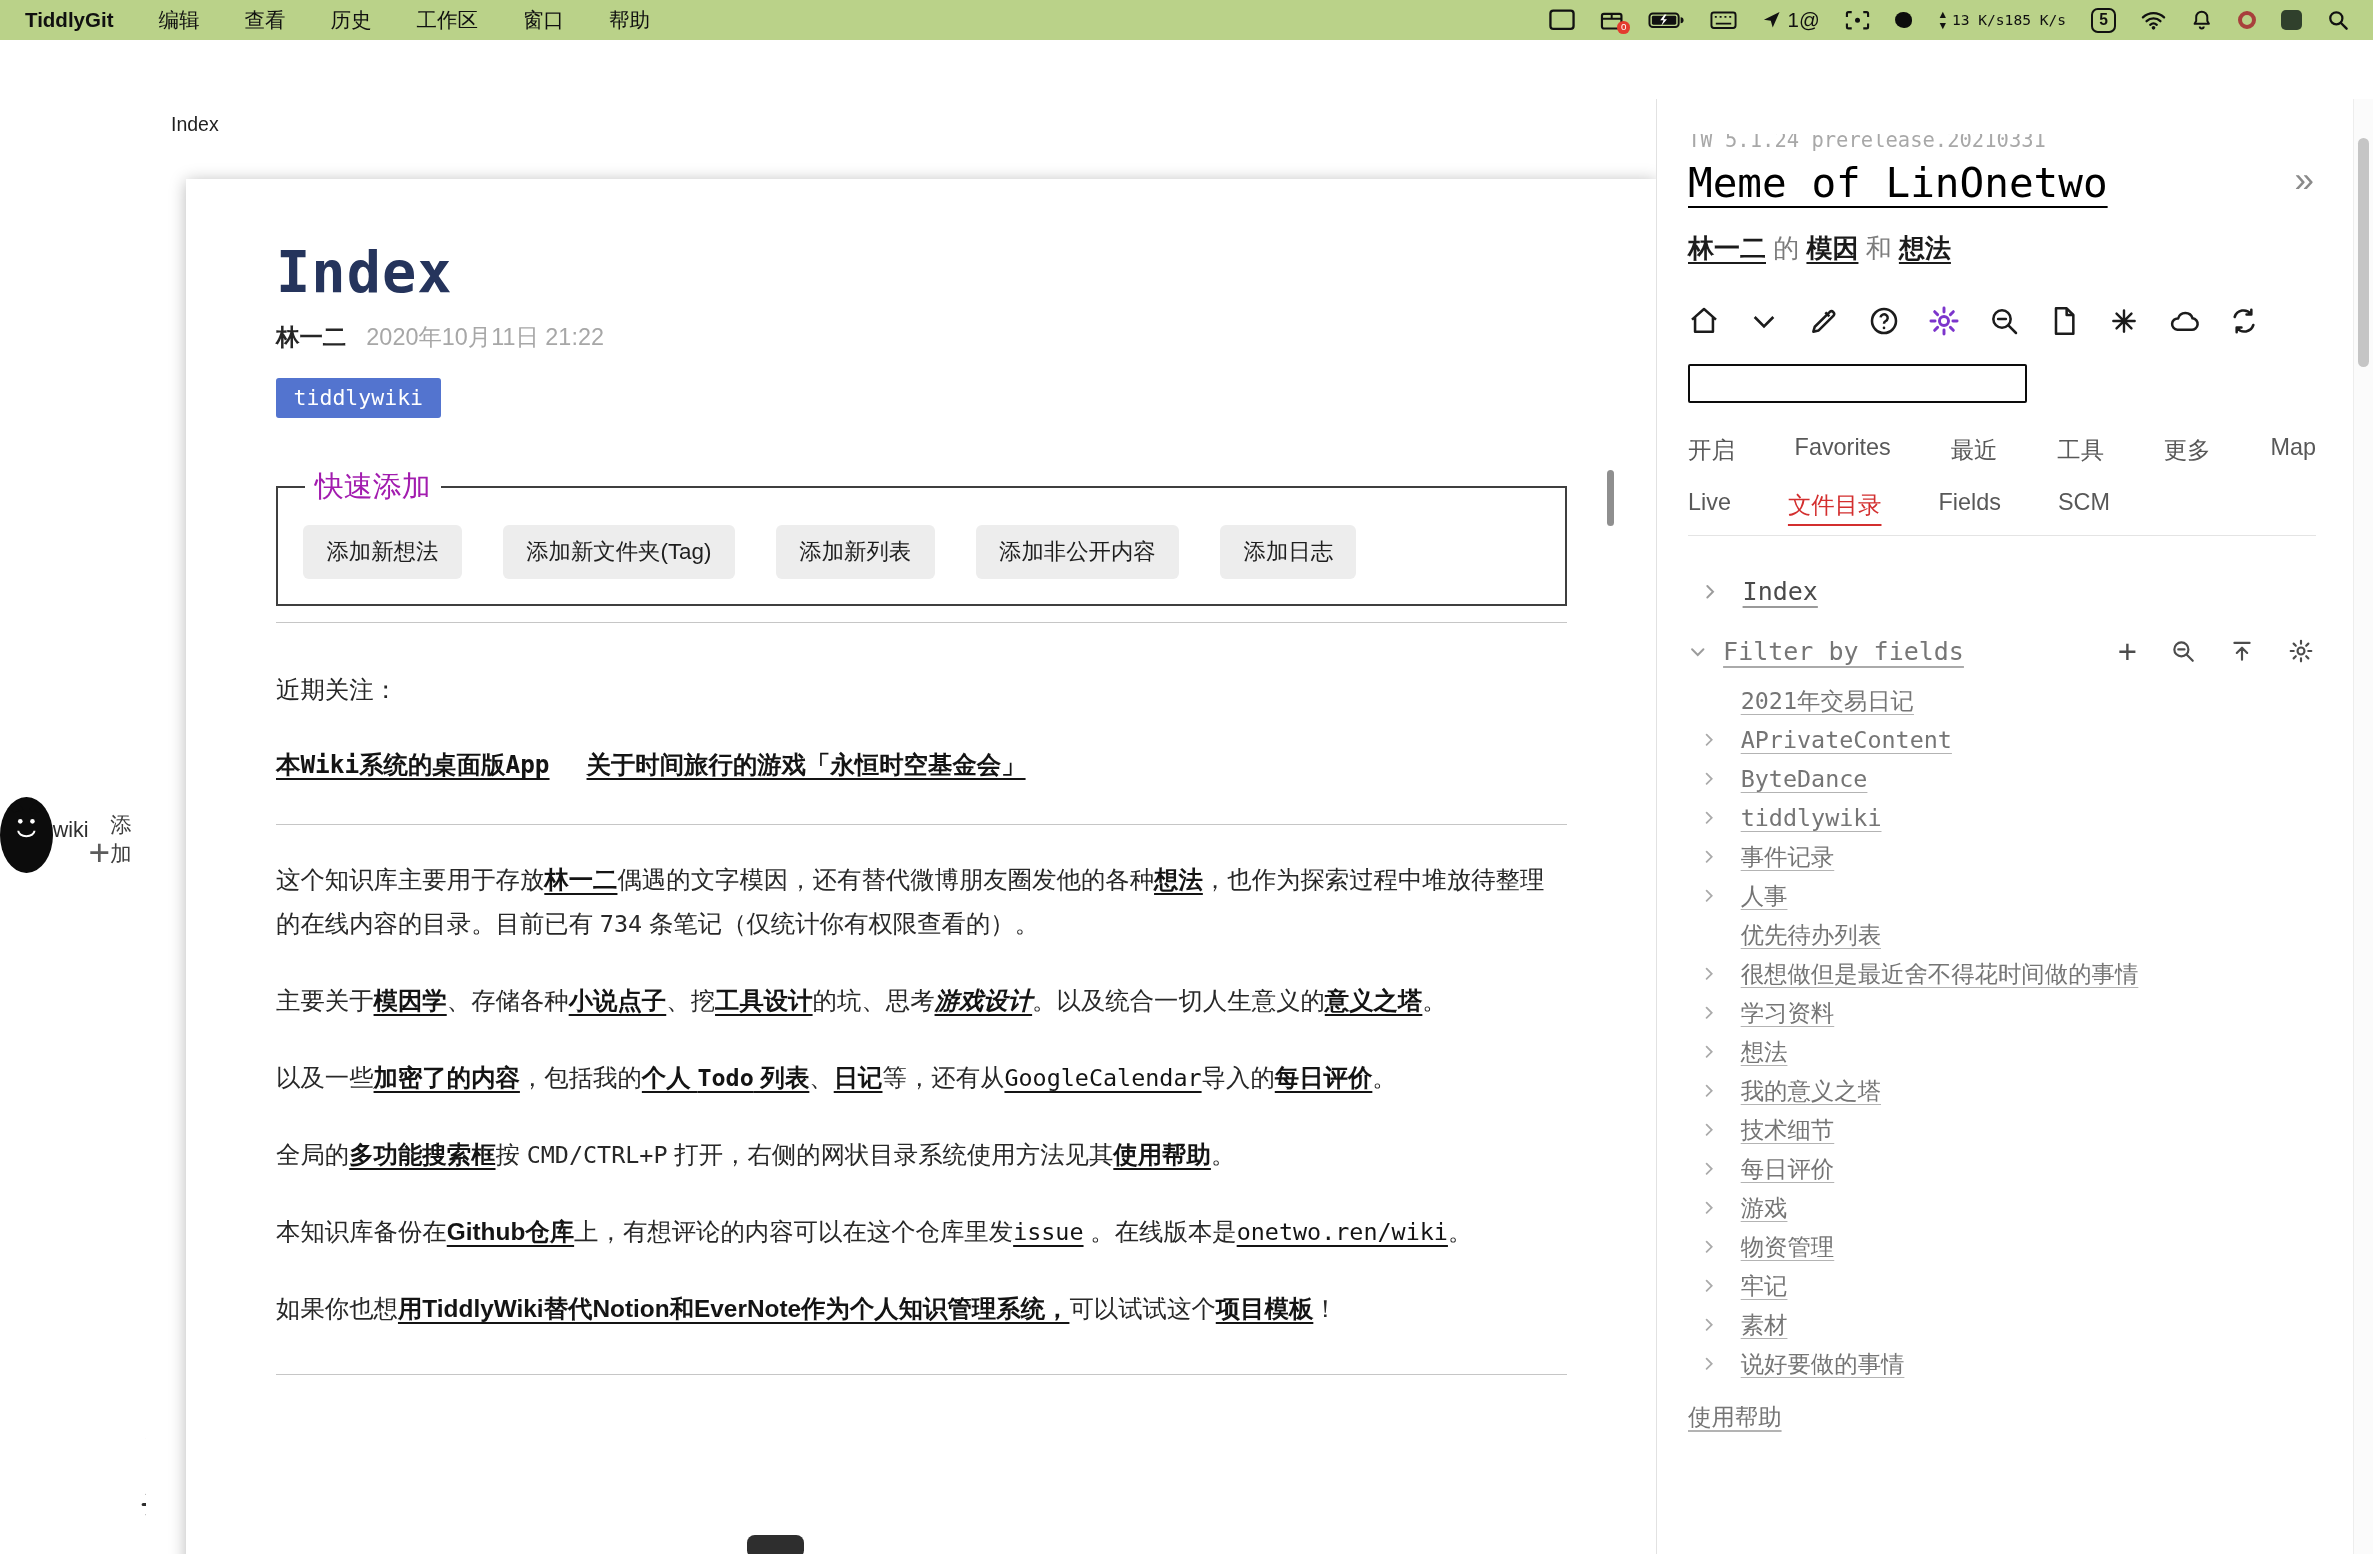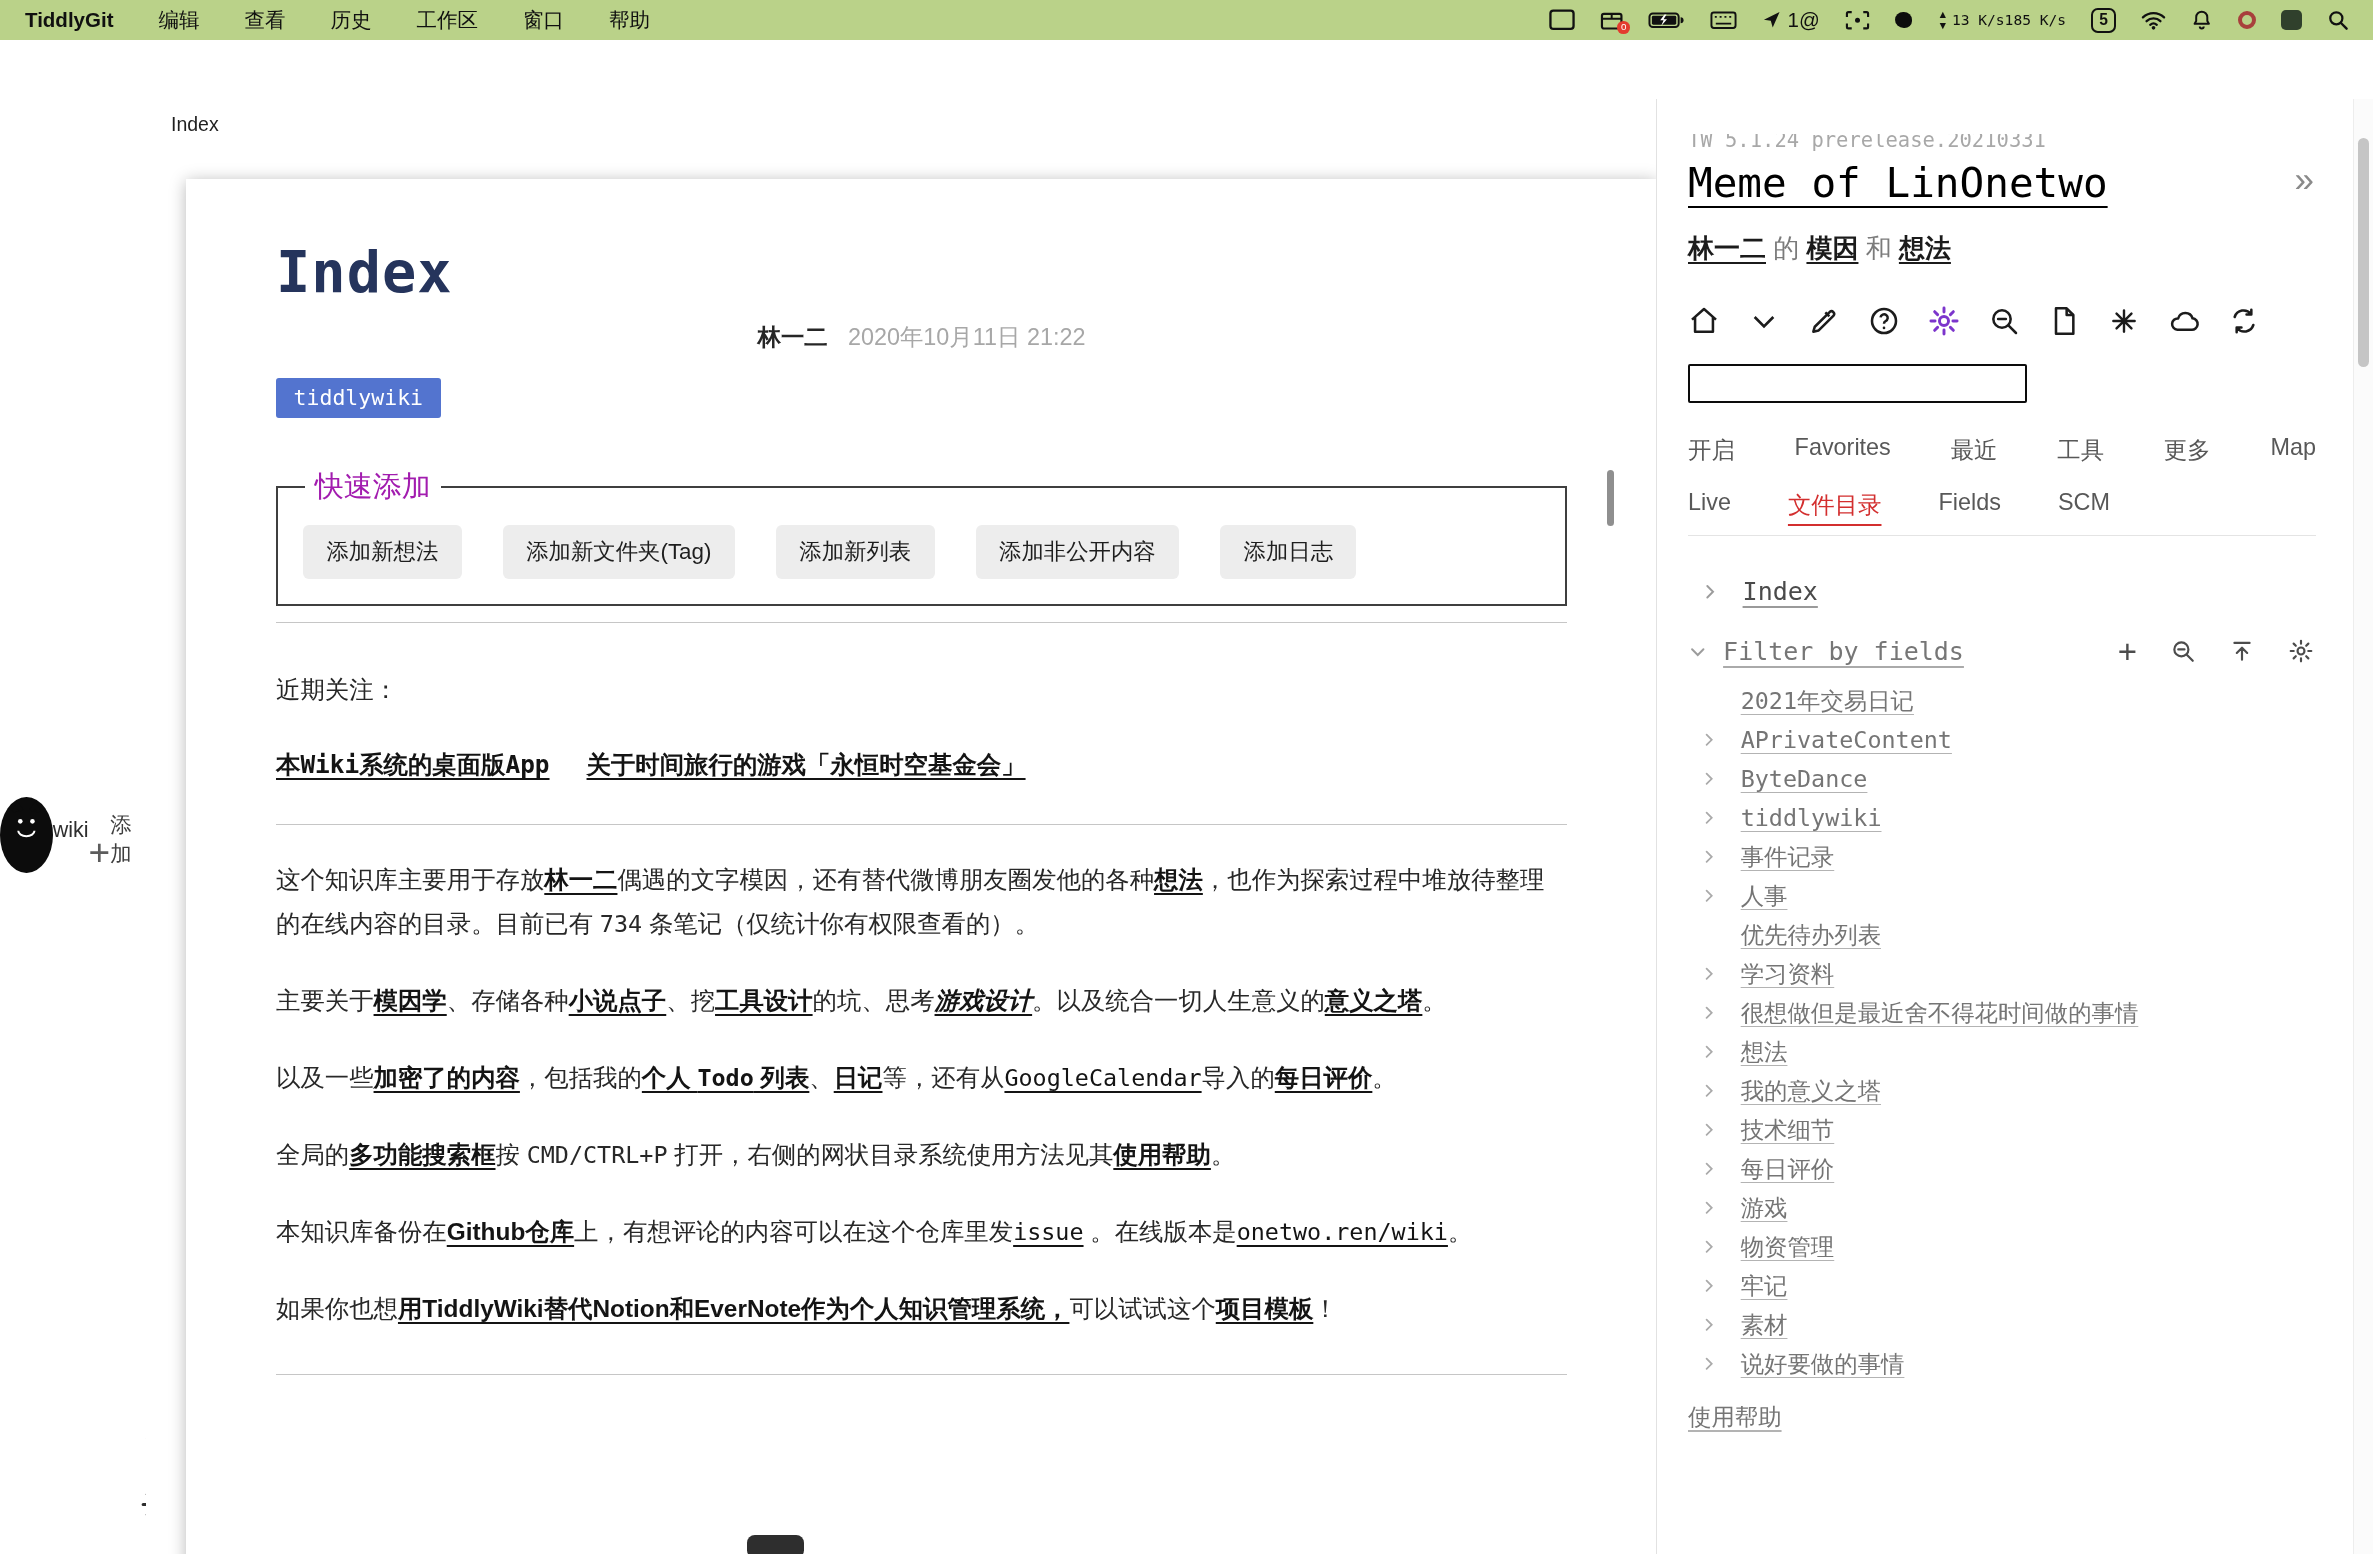--- a/index.html
+++ b/index.html
@@ -50,21 +50,21 @@
   .rail-bottom svg { display:block; }
 
   .main-area { position:absolute; top:99px; left:146px; width:1510px; bottom:0; background:#fff; }
   .breadcrumb { position:absolute; top:13.7px; left:25px; font-size:19.5px; color:#1f1f1f; cursor:pointer; }
 
   
   .card { position:absolute; left:40px; top:80px; width:1471px; height:1482px; background:#fff;
           box-shadow:0 2px 15.6px rgba(0,0,0,0.28); padding:60px 90px 0 90px; }
   .t-title { font-family:"DejaVu Sans Mono","Liberation Mono",monospace; font-size:57px; font-weight:600;
              color:#25345c; letter-spacing:1px; }
-  .byline { margin-top:15.6px; font-size:23.4px;text-align:center; }
+  .byline { margin-top:15.6px; font-size:23.4px; }
   .byline .author { font-weight:700; color:#262626; cursor:pointer; }
   .byline .date { color:#a7a7a7; margin-left:13.7px; }
   .tagpill { display:inline-block; margin-top:25px; background:#5374cf; color:#fff; border-radius:2.9px;
              font-family:"DejaVu Sans Mono","Liberation Mono",monospace; font-size:21.5px; padding:7.8px 17.6px; cursor:pointer; }
   fieldset.quickadd { margin-top:49px; border:2px solid #3f3f3f; padding:17.6px 25px 25px 25px; }
   fieldset.quickadd legend { font-size:29px; color:#a21caf; padding:0 9.8px; margin-left:2px; }
   .qa-row { display:flex; gap:41px; }
   .qa-btn { background:#ededed; border:none; border-radius:5.9px; padding:11.7px 23.4px; font-size:22.4px; color:#1e1e1e;
             font-family:inherit; cursor:pointer; white-space:nowrap; }
   .hr { border:none; border-top:1px solid #c6c6c6; margin-top:15.6px; }
@@ -483,30 +483,30 @@
           </span>
           <span class="tree-label">优先待办列表</span>
         </div>
 
         <div class="tree-row">
           <span class="chev">
             <svg width="17.6" height="17.6" viewBox="0 0 24 24" fill="none" stroke="#aaaaaa" stroke-width="2.4" stroke-linecap="round">
               <path d="M9 5 l7 7 -7 7"></path>
             </svg>
           </span>
+          <span class="tree-label">很想做但是最近舍不得花时间做的事情</span>
+        </div>
+
+        <div class="tree-row">
+          <span class="chev">
+            <svg width="17.6" height="17.6" viewBox="0 0 24 24" fill="none" stroke="#aaaaaa" stroke-width="2.4" stroke-linecap="round">
+              <path d="M9 5 l7 7 -7 7"></path>
+            </svg>
+          </span>
           <span class="tree-label">学习资料</span>
-        </div>
-
-        <div class="tree-row">
-          <span class="chev">
-            <svg width="17.6" height="17.6" viewBox="0 0 24 24" fill="none" stroke="#aaaaaa" stroke-width="2.4" stroke-linecap="round">
-              <path d="M9 5 l7 7 -7 7"></path>
-            </svg>
-          </span>
-          <span class="tree-label">很想做但是最近舍不得花时间做的事情</span>
         </div>
 
         <div class="tree-row">
           <span class="chev">
             <svg width="17.6" height="17.6" viewBox="0 0 24 24" fill="none" stroke="#aaaaaa" stroke-width="2.4" stroke-linecap="round">
               <path d="M9 5 l7 7 -7 7"></path>
             </svg>
           </span>
           <span class="tree-label">想法</span>
         </div>

